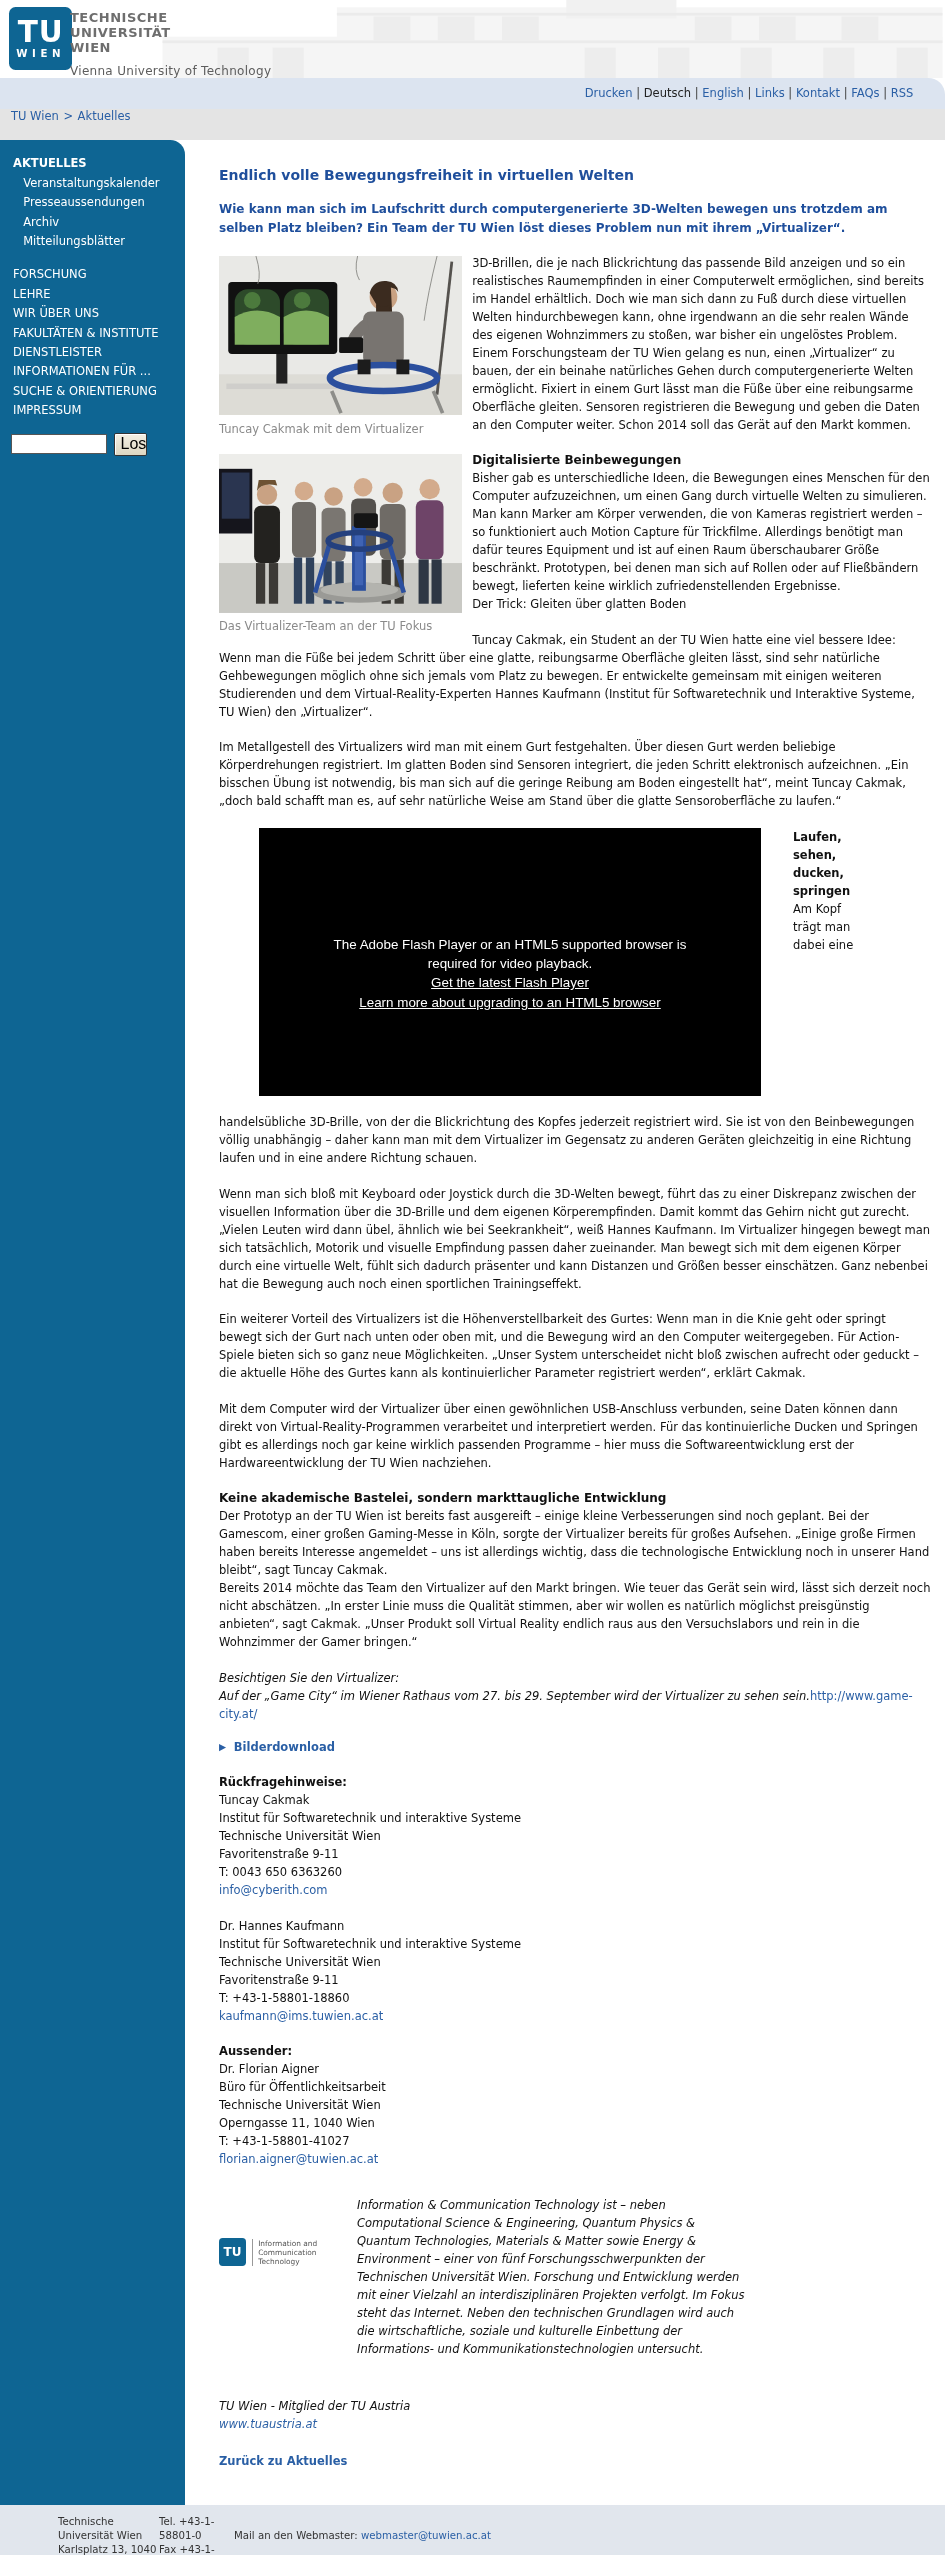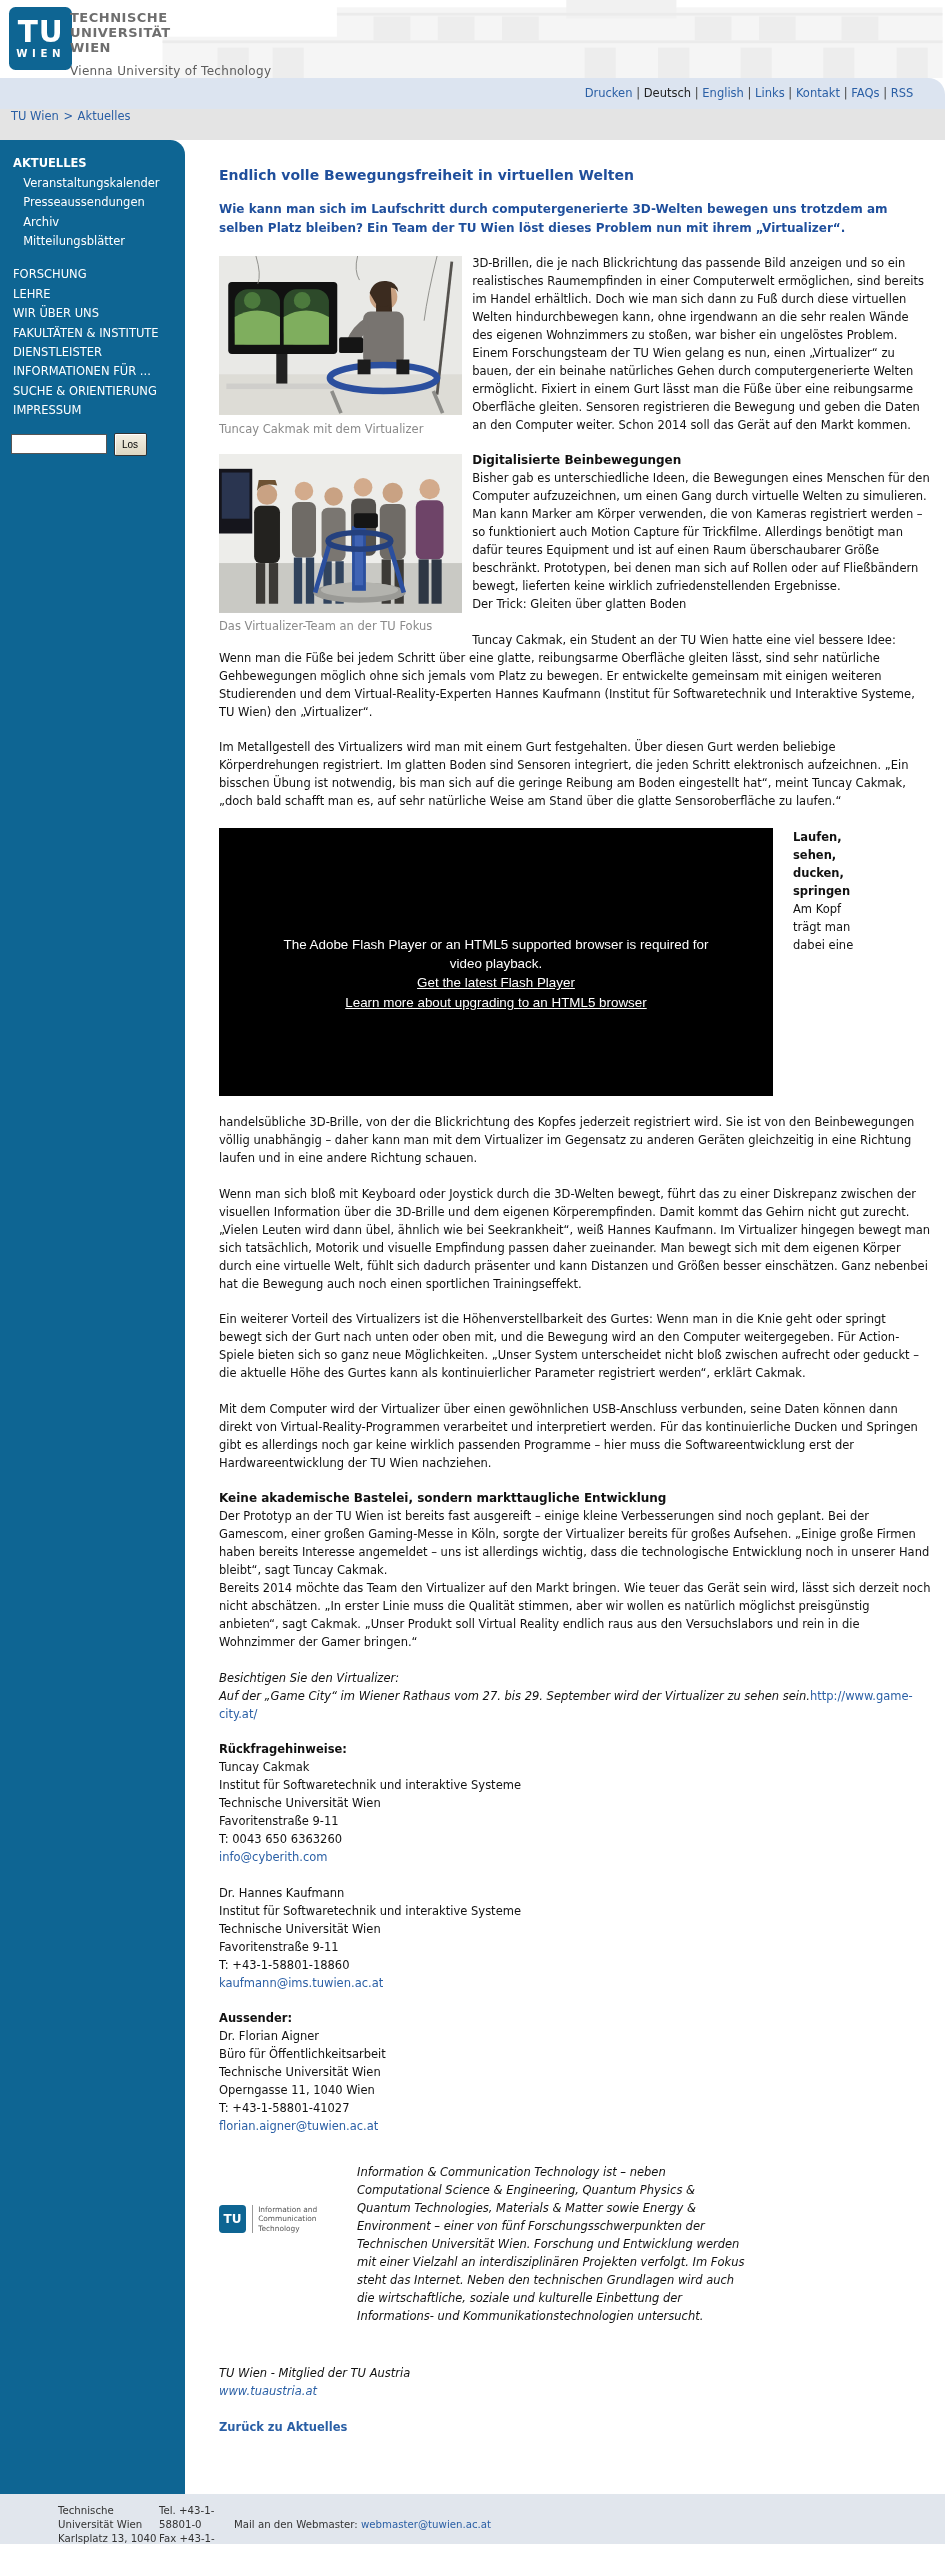--- a/index.html
+++ b/index.html
@@ -55,21 +55,21 @@
   .sidebar li { line-height:19.4px; cursor:pointer; white-space:nowrap; overflow:hidden; }
   .sidebar li.hd { font-weight:bold; }
   .sidebar li.sub { padding-left:10.2px; }
   .sidebar li.gap { margin-top:14px; }
   .searchrow { margin:12px 0 0 11px; display:flex; align-items:center; gap:6.5px; }
   .searchrow input {
     width:96px; height:19.4px; border:0.9px solid #555; background:#fff; padding:0 2.8px;
     font-size:11px;
   }
   .searchrow button {
-    width:33px; height:23px; font-size:10px; color:#000;
+    width:33px; height:23px; font-size:16px; color:#000;
     background:linear-gradient(#f3f0e4,#ddd7c2); border:0.9px solid #333;
     border-radius:1.8px; box-shadow:inset 0.9px 0.9px 0 #fff; cursor:pointer;
   }
 
   .content { flex:1; padding:13px 14px 0 34px; }
 
   .meta { color:#666; font-size:12px; margin:14.8px 0 0; }
   .meta a { margin:0 1.8px; }
   h1.title { font-size:14px; color:#1f4f9c; margin:14.8px 0 16.6px; }
   .lead { font-weight:bold; color:#1f4f9c; font-size:12px; line-height:19.4px; margin:0 0 14.8px; }
@@ -79,23 +79,23 @@
   .article-body h2 { font-size:12px; margin:17.5px 0 0; line-height:18px; }
   .article-body h2.mt0 { margin-top:0; }
 
   figure.fig { float:left; width:243px; margin:2.8px 10.2px 9.2px 0; padding:0; }
   figure.fig.clr { clear:left; }
   figure.fig svg { display:block; border:0; }
   figure.fig figcaption { color:#8a8a8a; font-size:11.5px; margin:6.5px 0 3.7px; }
 
   .video-wrap { margin:1.8px 0 17.5px; }
   .flashbox {
-    float:left; width:554px; height:268px; background:#000; color:#fff;
+    float:left; width:502px; height:268px; background:#000; color:#fff;
     text-align:center; font-family:"Liberation Sans",sans-serif; font-size:13.4px;
-    padding:107px 55px 0; line-height:19.4px;
+    padding:107px 55px 0; line-height:19.4px;margin-left:40px;
   }
   .flashbox a { color:#fff; text-decoration:underline; display:block; }
   .video-side { margin-left:574px; width:102px; line-height:18px; }
   .video-side .b { font-weight:bold; }
   .clearfix { clear:both; }
 
   .pre { white-space:pre-line; }
   .it { font-style:italic; }
 
   .visit { margin:0 0 17.5px; line-height:18px; }
@@ -339,20 +339,24 @@
       <p class="tight">Der Prototyp an der TU Wien ist bereits fast ausgereift – einige kleine Verbesserungen sind noch geplant. Bei der Gamescom, einer großen Gaming-Messe in Köln, sorgte der Virtualizer bereits für großes Aufsehen. „Einige große Firmen haben bereits Interesse angemeldet – uns ist allerdings wichtig, dass die technologische Entwicklung noch in unserer Hand bleibt“, sagt Tuncay Cakmak.</p>
       <p>Bereits 2014 möchte das Team den Virtualizer auf den Markt bringen. Wie teuer das Gerät sein wird, lässt sich derzeit noch nicht abschätzen. „In erster Linie muss die Qualität stimmen, aber wir wollen es natürlich möglichst preisgünstig anbieten“, sagt Cakmak. „Unser Produkt soll Virtual Reality endlich raus aus den Versuchslabors und rein in die Wohnzimmer der Gamer bringen.“</p>
 
       <div class="visit">
         <div class="it">Besichtigen Sie den Virtualizer:</div>
         <div>
           <span class="it">Auf der „Game City“ im Wiener Rathaus vom 27. bis 29. September wird der Virtualizer zu sehen sein.</span><a>http://www.game-city.at/</a>
         </div>
       </div>
 
+      <div class="dl-row">
+        <span class="dl-icon">▶</span>
+        <a>Bilderdownload</a>
+      </div>
 
       <div class="addr">
         <div class="hd">Rückfragehinweise:</div>
         <div class="pre">Tuncay Cakmak
 Institut für Softwaretechnik und interaktive Systeme
 Technische Universität Wien
 Favoritenstraße 9-11
 T: 0043 650 6363260</div>
         <a>info@cyberith.com</a>
       </div>

